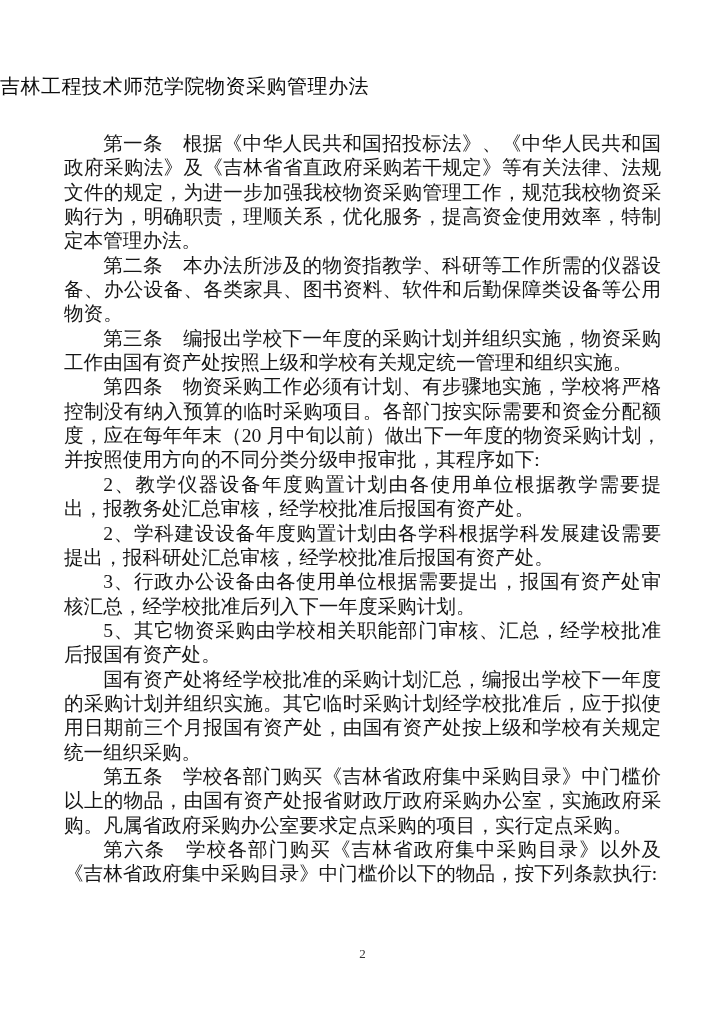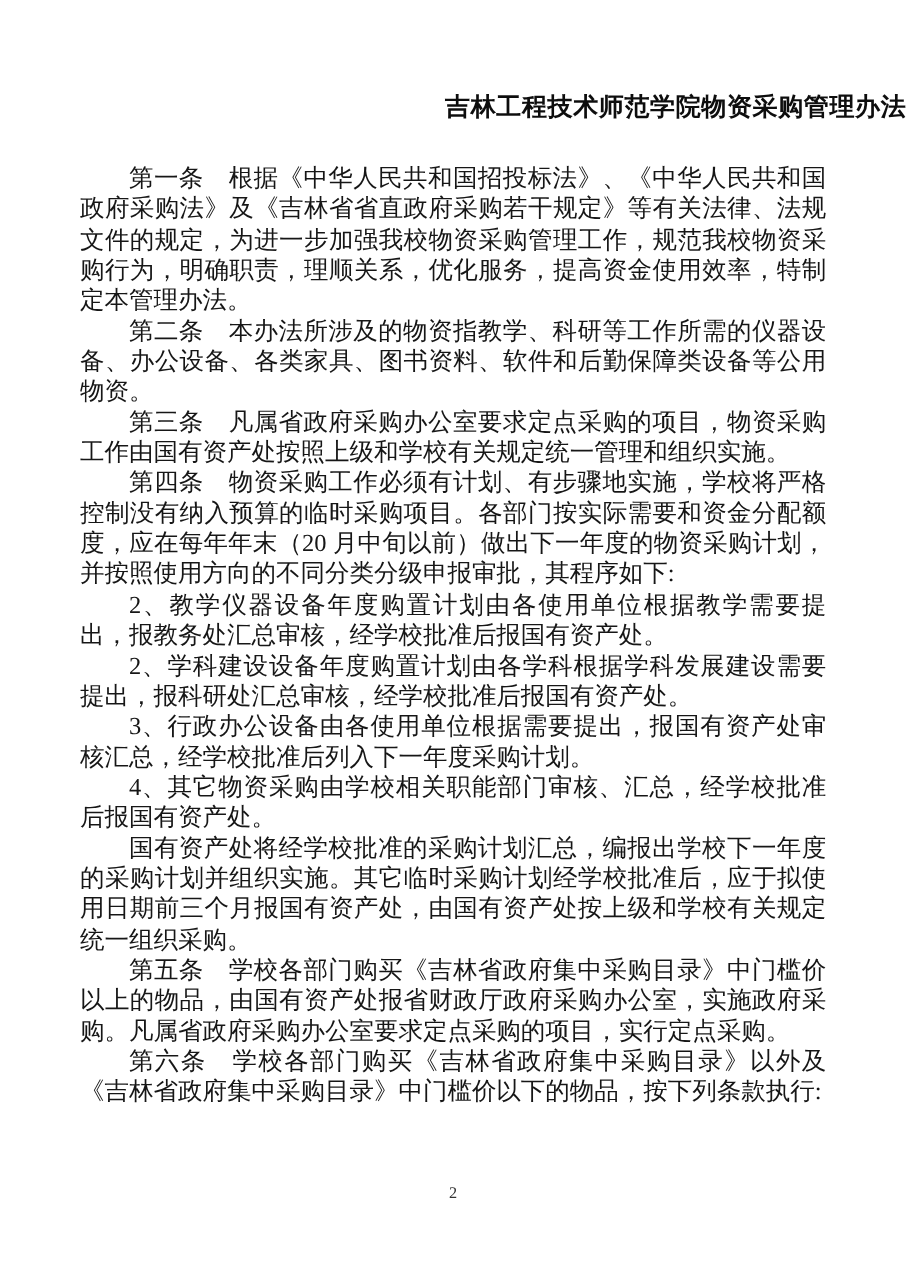--- a/index.html
+++ b/index.html
@@ -12,24 +12,24 @@
     width: 725px;
     height: 1025px;
     background: #ffffff;
     overflow: hidden;
     font-family: "Liberation Serif", "DejaVu Serif", serif;
     color: #161616;
   }
   .doc-title {
     margin: 0;
     padding-top: 72px;
-    text-align: right;
+    text-align: left;
     font-size: 20px;
     line-height: 28px;
-    font-weight: bold;
+    font-weight: normal;
     letter-spacing: 0.5px;
     color: #0d0d0d;
   }
   .doc-body {
     margin: 32px auto 12px auto;
     width: 597px;
     font-size: 19.6px;
     line-height: 24.35px;
     text-align: justify;
     letter-spacing: 0px;
@@ -52,26 +52,26 @@
 </head>
 <body>
 
 <div class="page">
 
   <h1 class="doc-title">吉林工程技术师范学院物资采购管理办法</h1>
 
   <div class="doc-body">
     <p>第一条　根据《中华人民共和国招投标法》、《中华人民共和国政府采购法》及《吉林省省直政府采购若干规定》等有关法律、法规文件的规定，为进一步加强我校物资采购管理工作，规范我校物资采购行为，明确职责，理顺关系，优化服务，提高资金使用效率，特制定本管理办法。</p>
     <p>第二条　本办法所涉及的物资指教学、科研等工作所需的仪器设备、办公设备、各类家具、图书资料、软件和后勤保障类设备等公用物资。</p>
-    <p>第三条　凡属省政府采购办公室要求定点采购的项目，物资采购工作由国有资产处按照上级和学校有关规定统一管理和组织实施。</p>
+    <p>第三条　编报出学校下一年度的采购计划并组织实施，物资采购工作由国有资产处按照上级和学校有关规定统一管理和组织实施。</p>
     <p>第四条　物资采购工作必须有计划、有步骤地实施，学校将严格控制没有纳入预算的临时采购项目。各部门按实际需要和资金分配额度，应在每年年末（20 月中旬以前）做出下一年度的物资采购计划，并按照使用方向的不同分类分级申报审批，其程序如下:</p>
     <p>2、教学仪器设备年度购置计划由各使用单位根据教学需要提出，报教务处汇总审核，经学校批准后报国有资产处。</p>
     <p>2、学科建设设备年度购置计划由各学科根据学科发展建设需要提出，报科研处汇总审核，经学校批准后报国有资产处。</p>
     <p>3、行政办公设备由各使用单位根据需要提出，报国有资产处审核汇总，经学校批准后列入下一年度采购计划。</p>
-    <p>4、其它物资采购由学校相关职能部门审核、汇总，经学校批准后报国有资产处。</p>
+    <p>5、其它物资采购由学校相关职能部门审核、汇总，经学校批准后报国有资产处。</p>
     <p>国有资产处将经学校批准的采购计划汇总，编报出学校下一年度的采购计划并组织实施。其它临时采购计划经学校批准后，应于拟使用日期前三个月报国有资产处，由国有资产处按上级和学校有关规定统一组织采购。</p>
     <p>第五条　学校各部门购买《吉林省政府集中采购目录》中门槛价以上的物品，由国有资产处报省财政厅政府采购办公室，实施政府采购。凡属省政府采购办公室要求定点采购的项目，实行定点采购。</p>
     <p>第六条　学校各部门购买《吉林省政府集中采购目录》以外及《吉林省政府集中采购目录》中门槛价以下的物品，按下列条款执行:</p>
   </div>
 
   <div class="page-footer">2</div>
 
 </div>
 
 </body></html>

